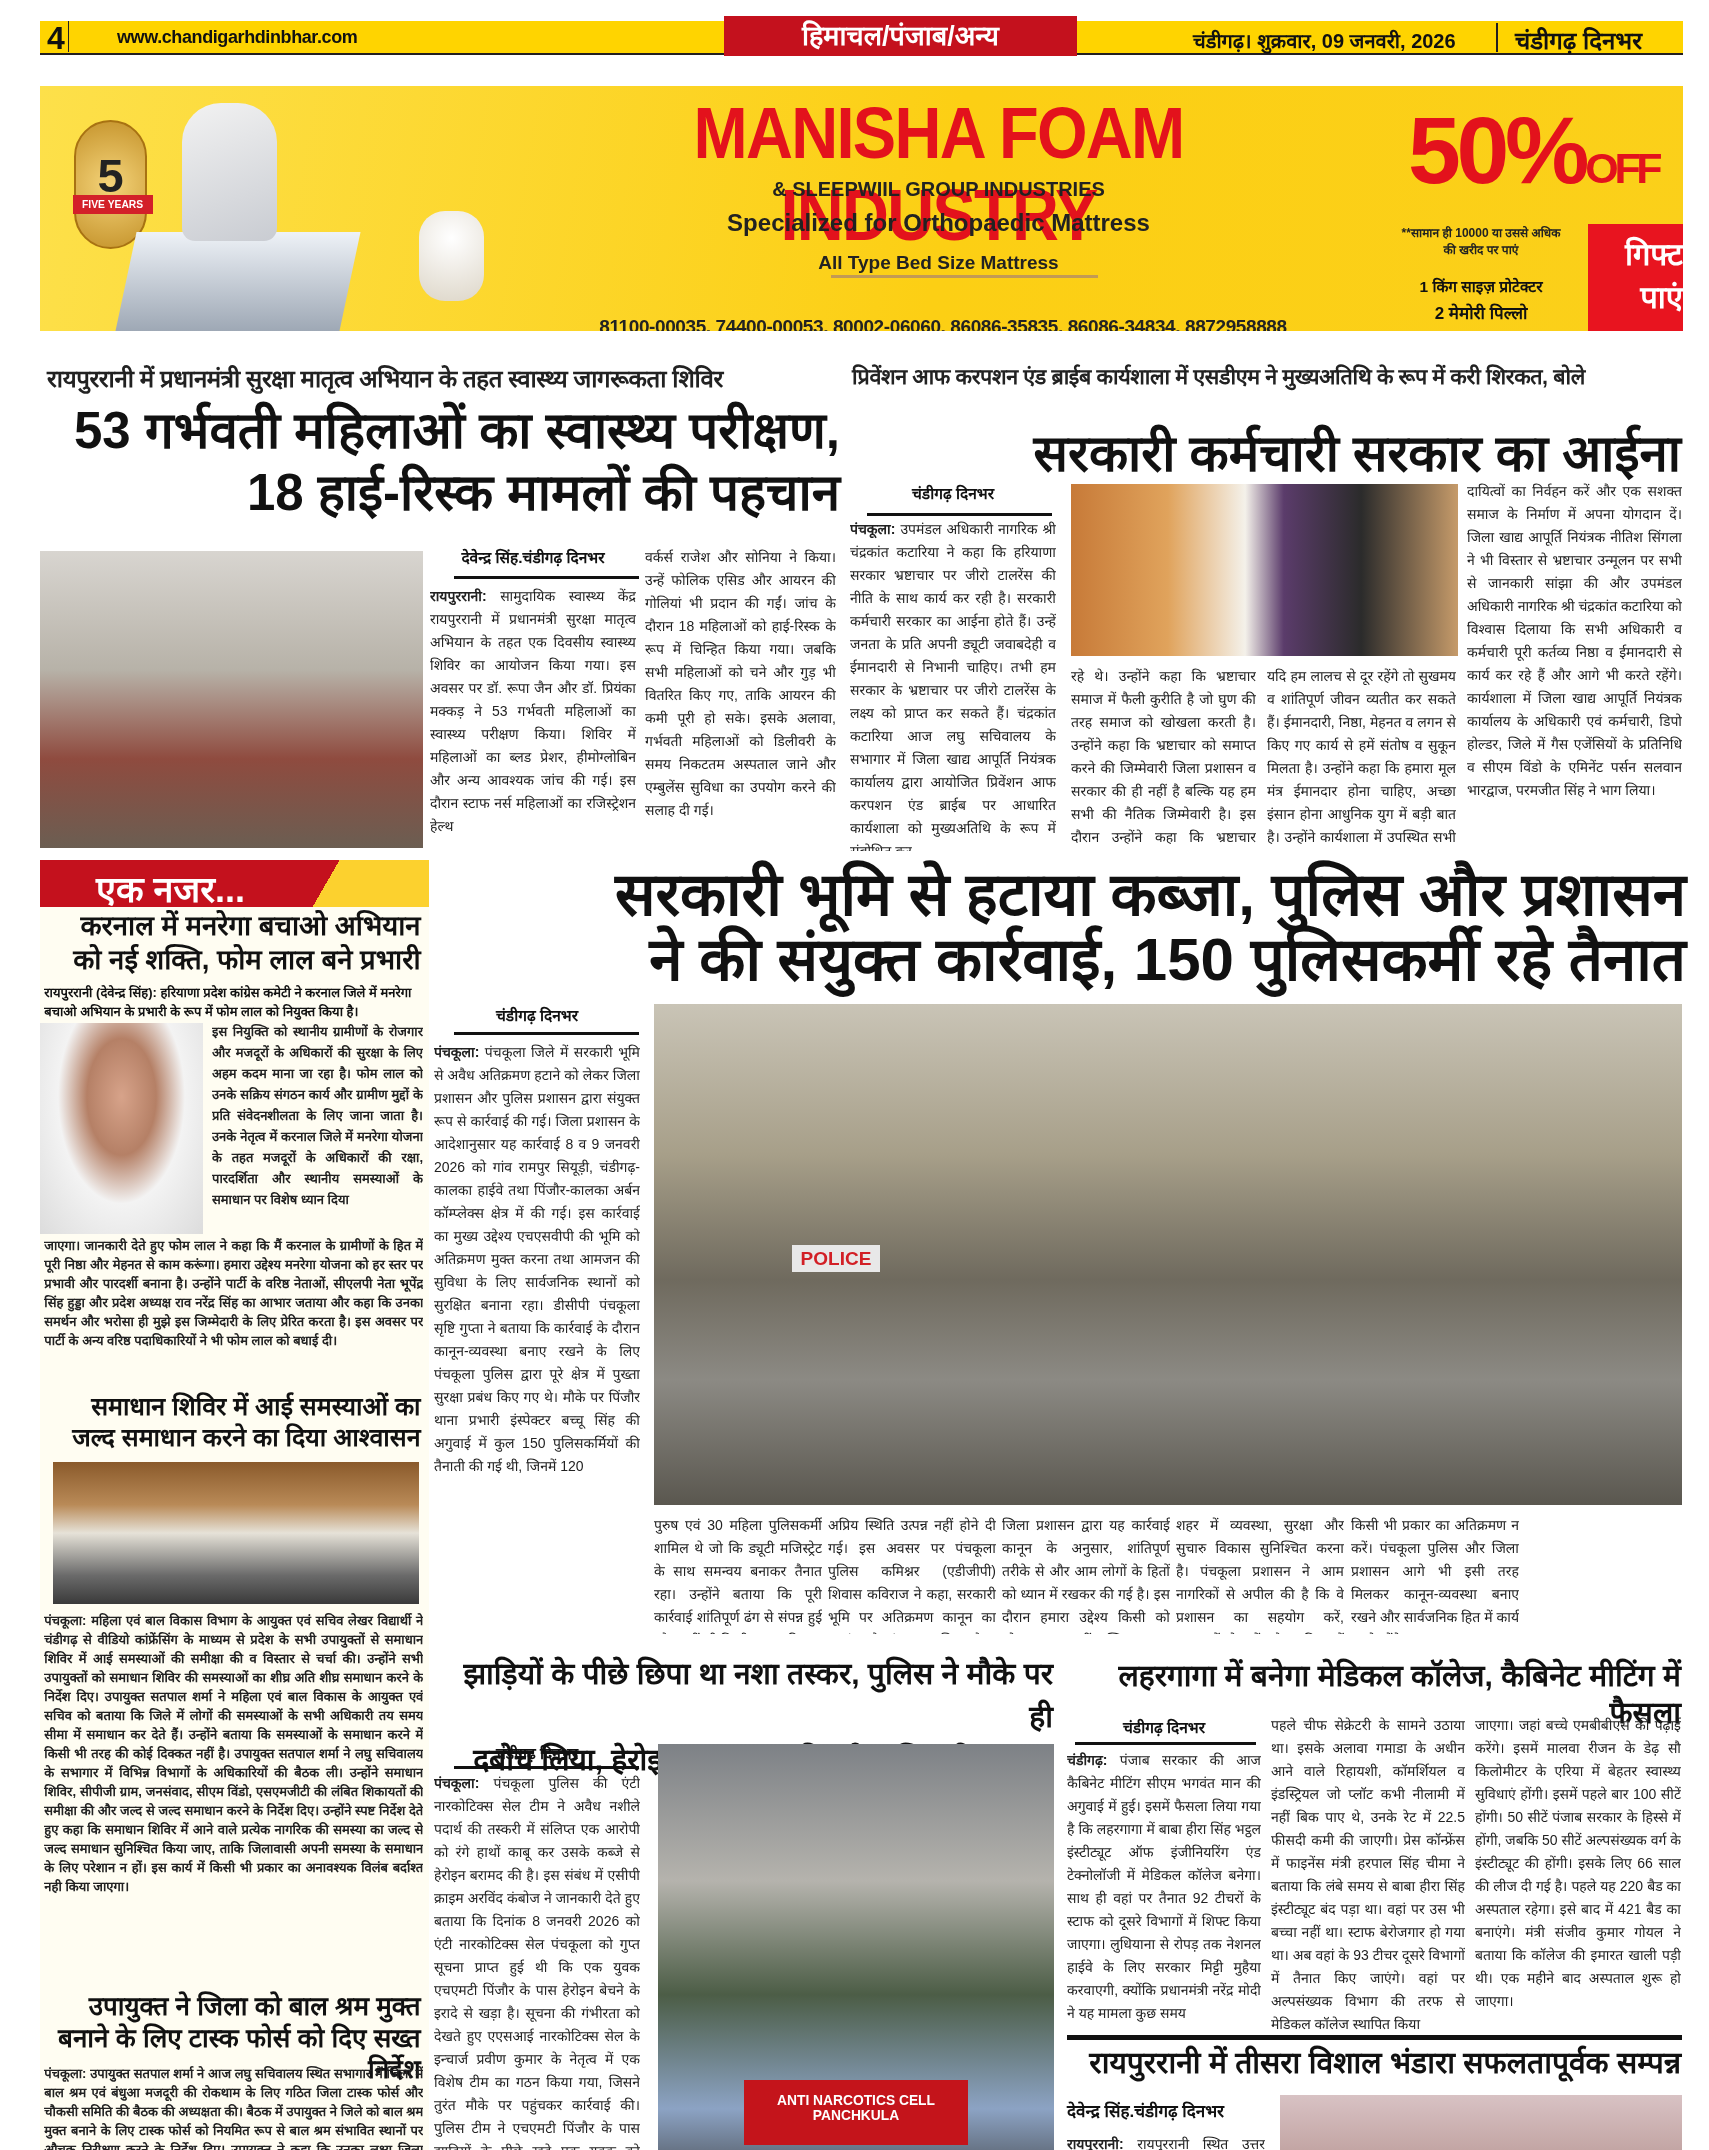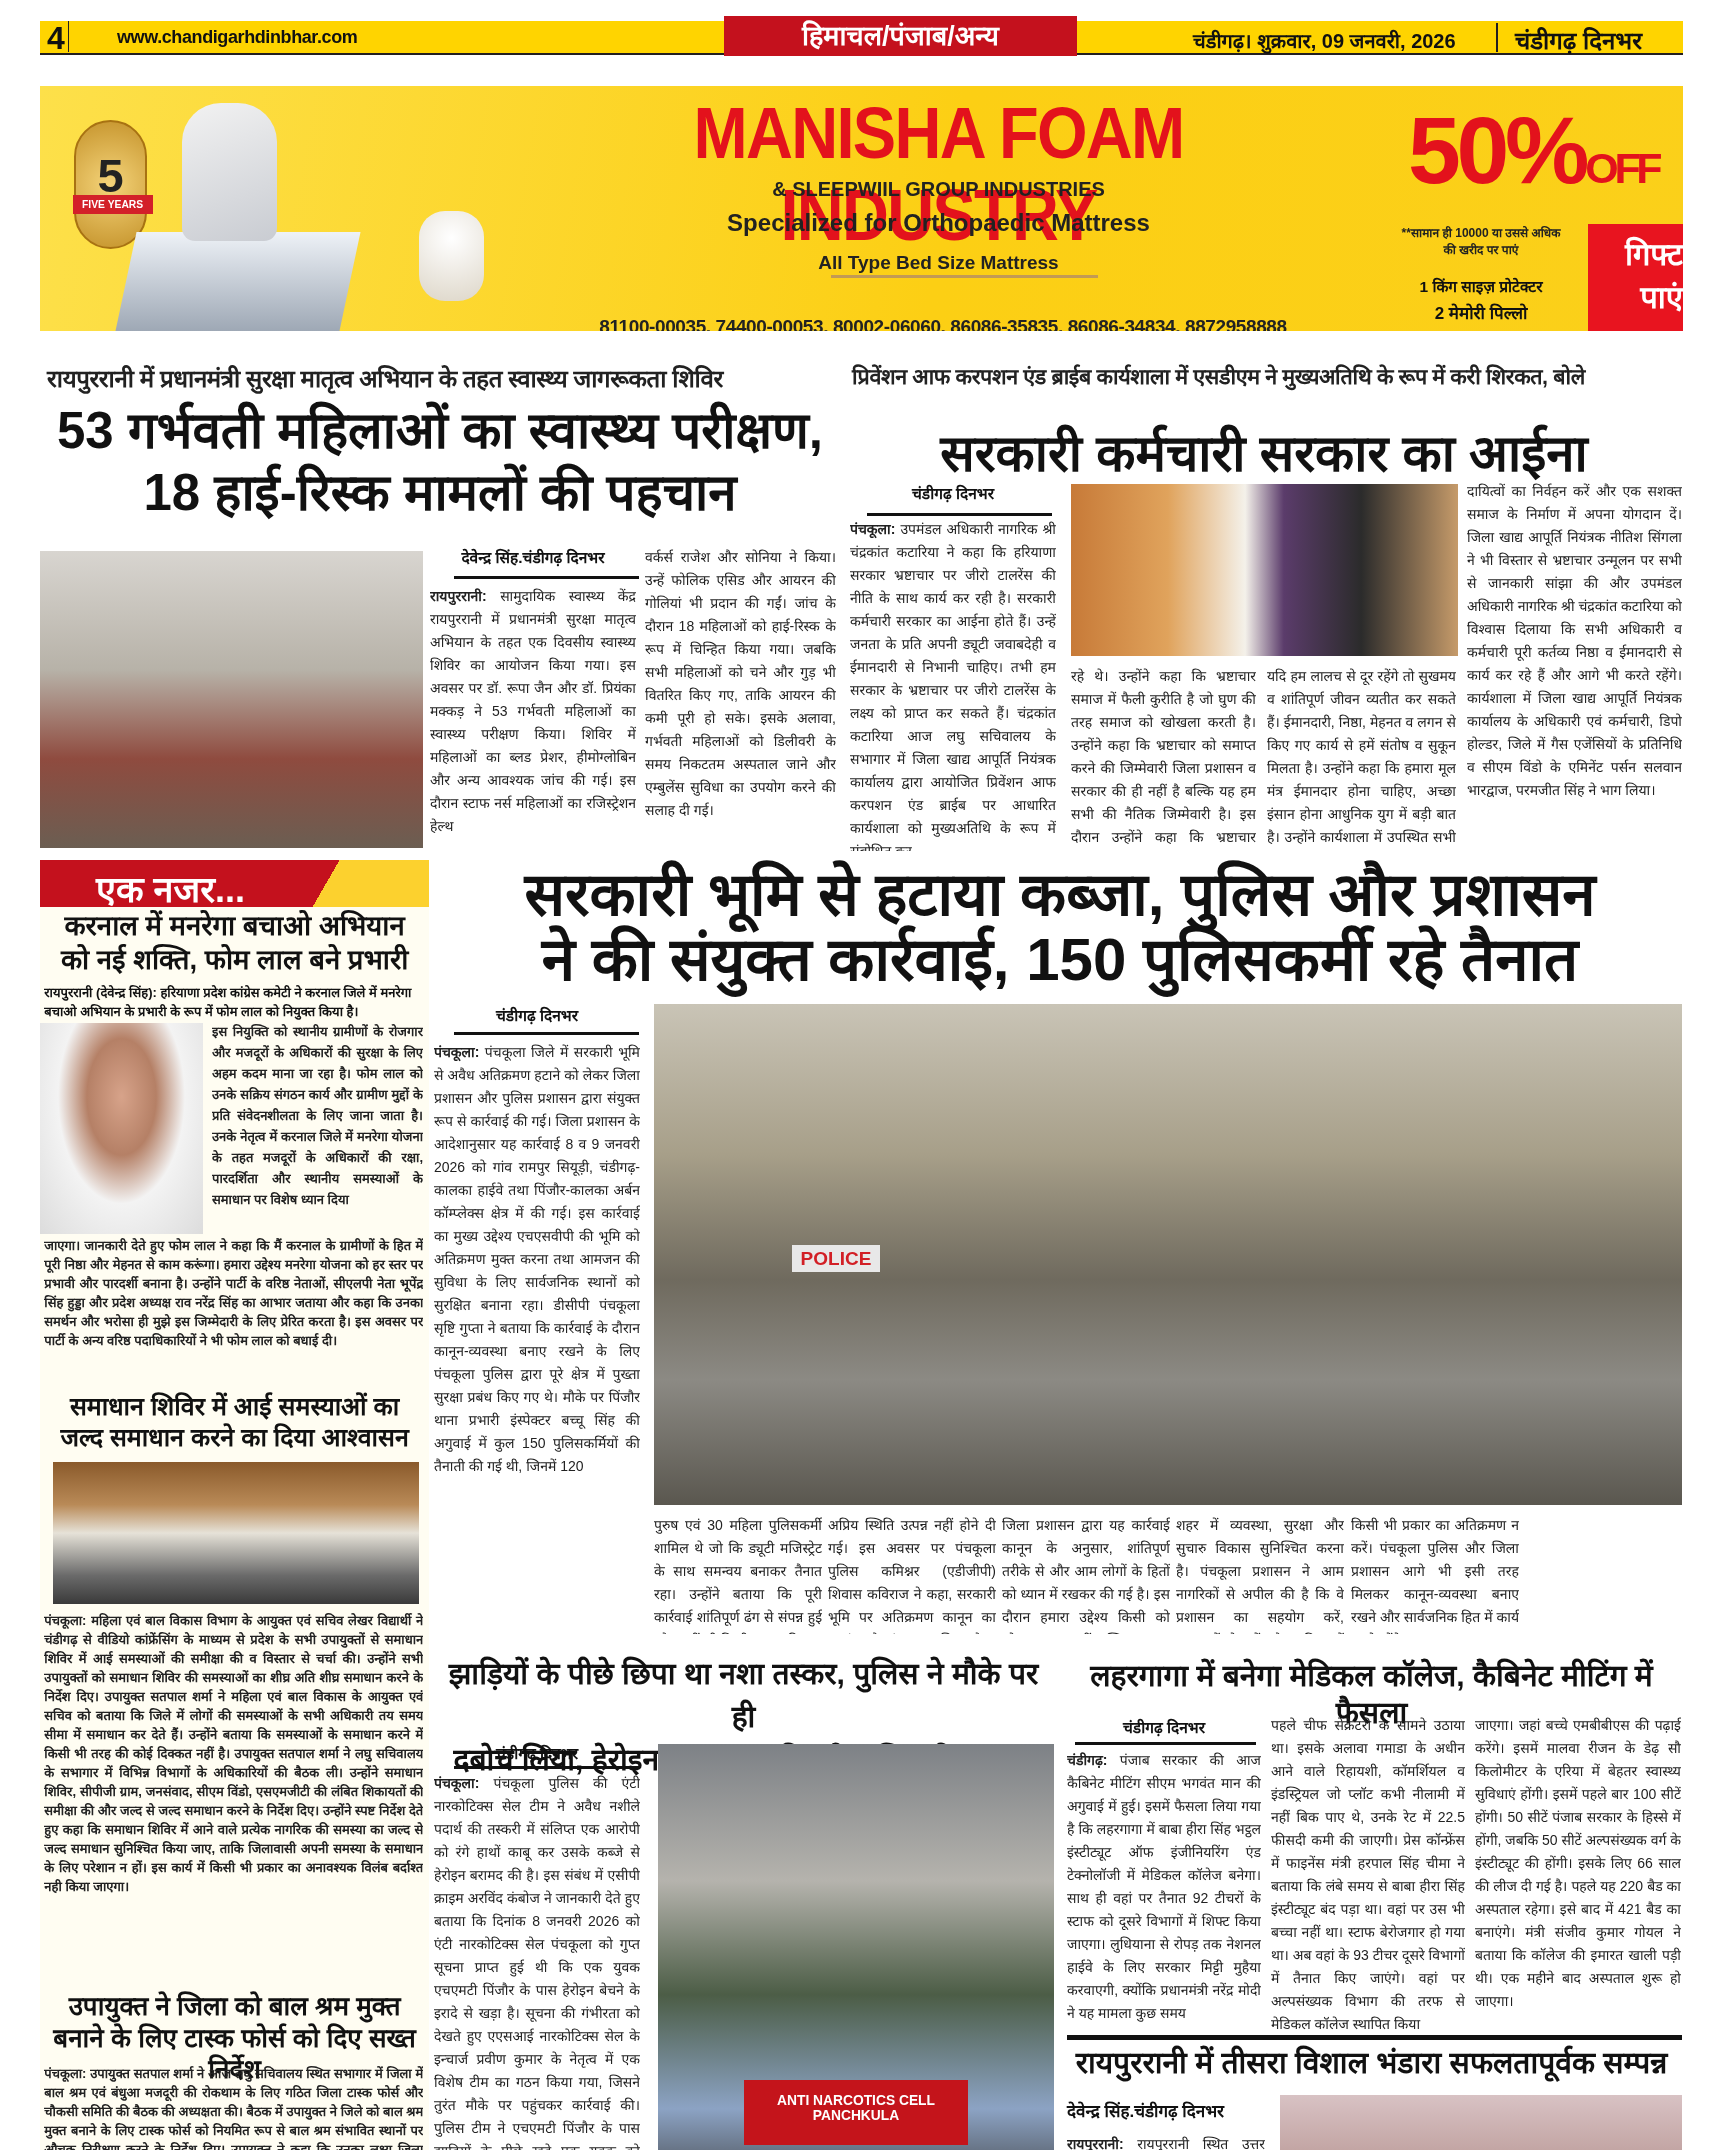--- a/index.html
+++ b/index.html
@@ -33,21 +33,21 @@
   .ad1-phones { left: 473px; top: 230px; width: 860px; text-align: center; font-size: 19px; font-weight: 700; color: #222; letter-spacing: -0.4px; }
   .ad1-off { left: 1368px; top: 17px; font-size: 95px; font-weight: 700; color: #e3121c; line-height: 95px; letter-spacing: -4.3px; }
   .ad1-off small { font-size: 43px; }
   .ad1-terms { left: 1355px; top: 138px; width: 172px; text-align: center; font-size: 12px; font-weight: 700; color: #222; }
   .ad1-gift1 { left: 1355px; top: 189px; width: 172px; text-align: center; font-size: 15.5px; font-weight: 700; }
   .ad1-gift2 { left: 1355px; top: 215px; width: 172px; text-align: center; font-size: 17px; font-weight: 700; }
   .ad1-gift-box { left: 1548px; top: 138px; width: 95px; height: 108px; background: #e8141f; color: #fff; font-size: 31px; font-weight: 700; text-align: right; padding-top: 8.6px; line-height: 43px; }
 
   
   .kicker { font-size: 24px; font-weight: 700; color: #222; white-space: nowrap; letter-spacing: -0.4px; }
-  .headline { font-weight: 700; color: #111; text-align: center; line-height: 1.22; }
+  .headline { font-weight: 700; color: #111; text-align: right; line-height: 1.22; }
   .byline { font-size: 15.5px; font-weight: 700; text-align: center; }
   .rule { height: 4.3px; background: #111; }
   .body { font-size: 14px; line-height: 23px; text-align: justify; color: #222; }
   .body b { font-weight: 700; }
   .photo { background: #888; overflow: hidden; }
 
   
   .ph-health { background: linear-gradient(180deg, #d8d5d0 0%, #b7b2a8 40%, #8f4b3f 70%, #6b5e52 100%); }
   .ph-meeting { background: linear-gradient(90deg, #c77a38 0%, #e0a35c 25%, #f4f1ea 45%, #5b3c6b 55%, #2b2b2b 75%, #c69b6a 100%); }
   .ph-police { background: linear-gradient(180deg, #c9c4b6 0%, #a79f89 30%, #6f6a5e 55%, #8c8a84 75%, #5a574f 100%); }

